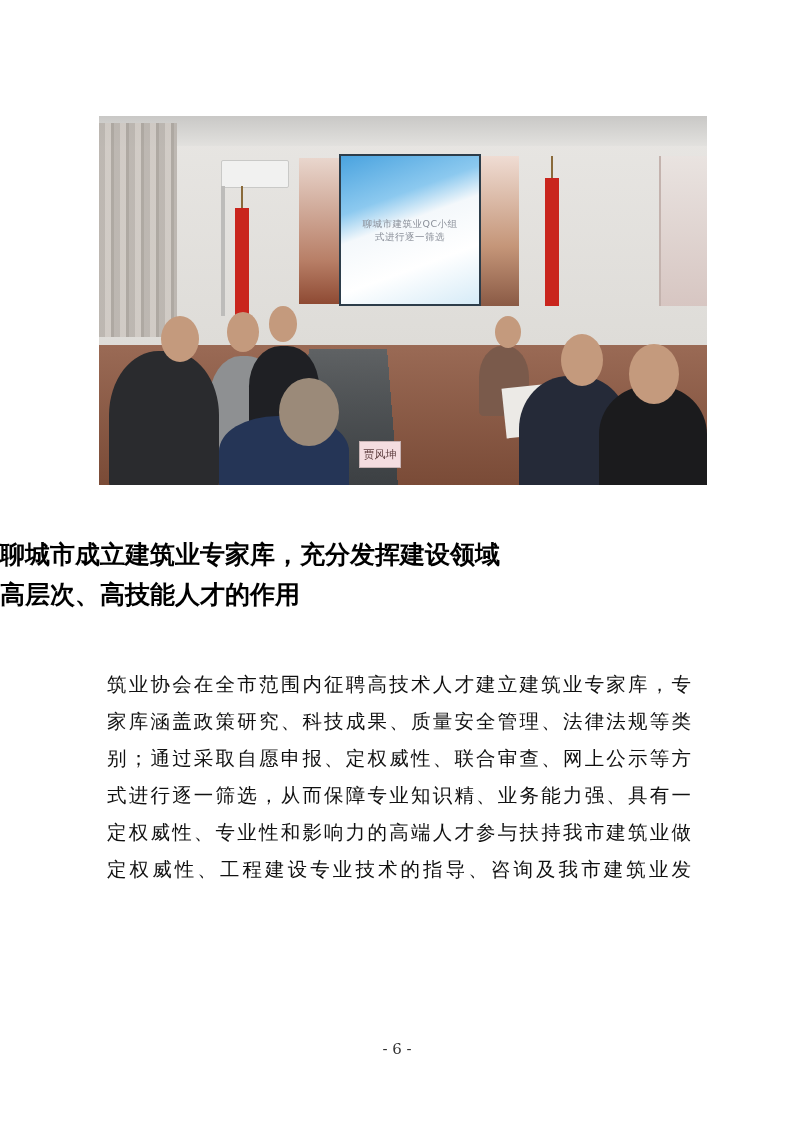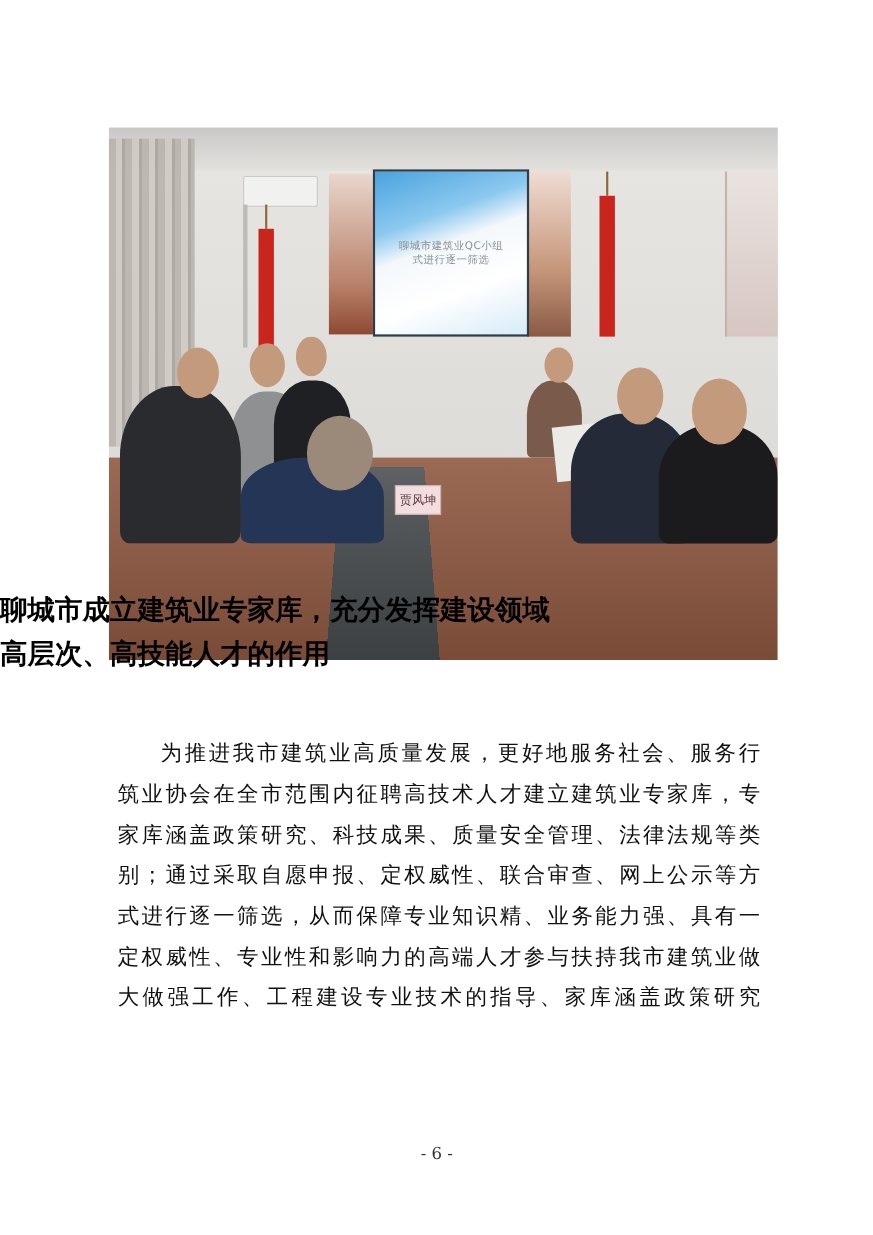--- a/index.html
+++ b/index.html
@@ -1,21 +1,21 @@
 <!DOCTYPE html>
 <html><head>
 <meta charset="utf-8">
 <style>
   html, body { margin: 0; padding: 0; background: #ffffff; }
   body { width: 794px; height: 1123px; position: relative; overflow: hidden; }
   .page { position: absolute; left: 0; top: 0; width: 794px; height: 1123px; background: #fff; }
 
   
   .photo {
-    position: absolute; left: 99px; top: 116px; width: 608px; height: 484px;
+    position: absolute; left: 99px; top: 116px; width: 608px; height: 369px;
     overflow: hidden; background: #d9d6d2;
   }
   .photo .wall { position: absolute; left: 0; top: 0; width: 100%; height: 62%;
     background: linear-gradient(180deg, #e8e6e3 0%, #dedcd8 100%); }
   .photo .ceiling { position: absolute; left: 0; top: 0; width: 100%; height: 8%;
     background: linear-gradient(180deg, #c9c8c6, #e2e1de); }
   .photo .curtain { position: absolute; left: 0; top: 2%; width: 78px; height: 58%;
     background: repeating-linear-gradient(90deg, #b9b3ad 0 6px, #cfc9c3 6px 12px, #a9a39c 12px 15px); opacity: .9; }
   .photo .ac { position: absolute; left: 122px; top: 44px; width: 66px; height: 26px;
     background: #f1f1f0; border: 1px solid #c9c9c7; border-radius: 2px; }
@@ -125,23 +125,22 @@
     <div class="head h4"></div>
     <div class="nameplate">贾风坤</div>
   </div>
 
   <div class="headline">
     <div>聊城市成立建筑业专家库，充分发挥建设领域</div>
     <div>高层次、高技能人才的作用</div>
   </div>
 
   <div class="body-text">
-    <span class="line indent">为推进我市建筑业高质量发展，更好地服务社会、服务行</span>
     <span class="line">筑业协会在全市范围内征聘高技术人才建立建筑业专家库，专</span>
     <span class="line">家库涵盖政策研究、科技成果、质量安全管理、法律法规等类</span>
     <span class="line">别；通过采取自愿申报、定权威性、联合审查、网上公示等方</span>
     <span class="line">式进行逐一筛选，从而保障专业知识精、业务能力强、具有一</span>
     <span class="line">定权威性、专业性和影响力的高端人才参与扶持我市建筑业做</span>
-    <span class="line">大做强工作、工程建设专业技术的指导、家库涵盖政策研究</span>
+    <span class="line">定权威性、工程建设专业技术的指导、咨询及我市建筑业发</span>
   </div>
 
   <div class="page-number">- 6 -</div>
 </div>
 
 </body></html>

